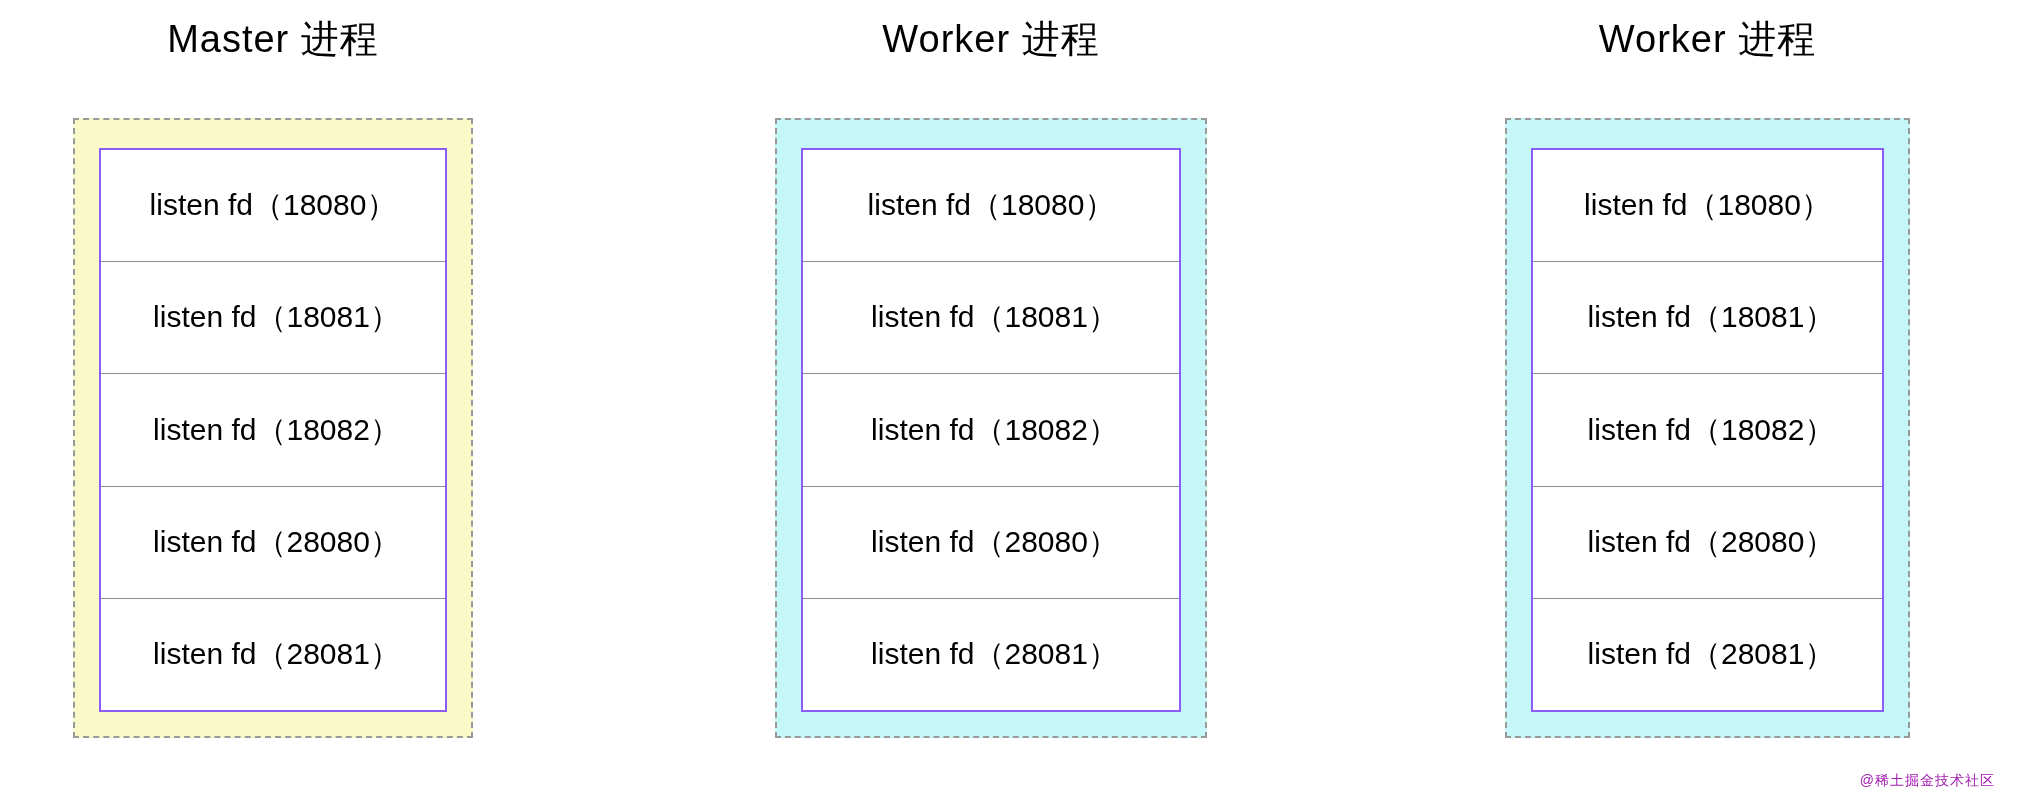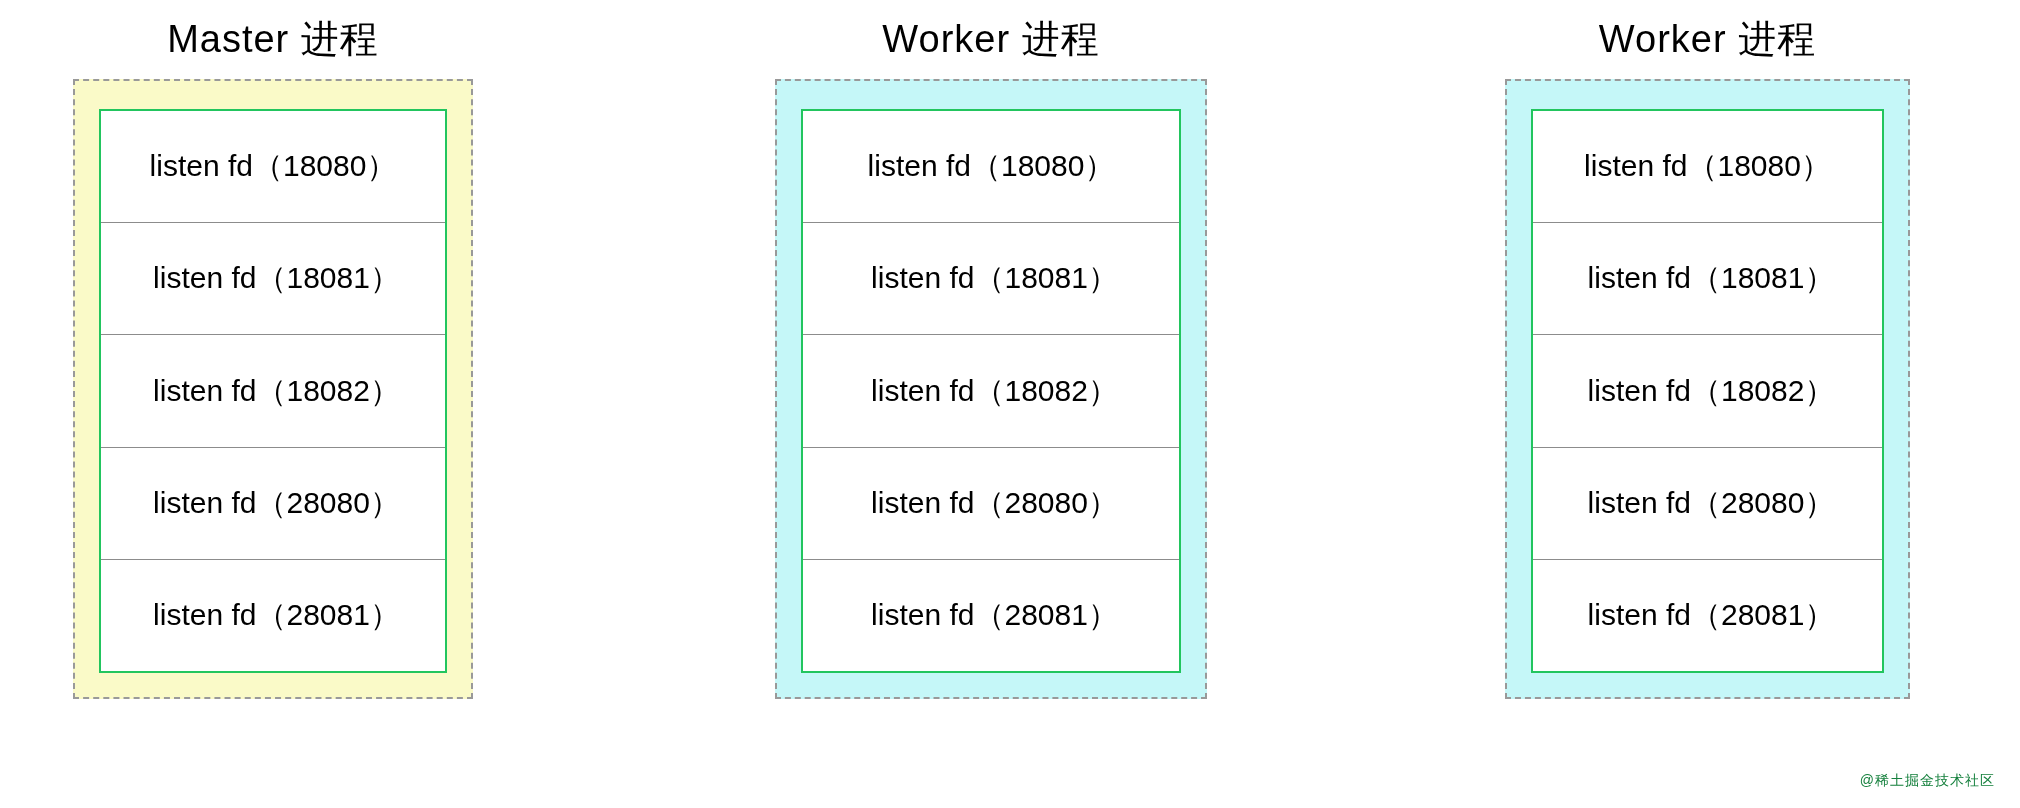--- a/index.html
+++ b/index.html
@@ -19,40 +19,40 @@
   .proc-col {
     position: absolute;
     top: 0;
   }
   .col-0 { left: 73px;   width: 400px; }
   .col-1 { left: 775px;  width: 432px; }
   .col-2 { left: 1505px; width: 405px; }
 
   .proc-title {
     margin: 0;
-    height: 79px;
+    height: 118px;
     padding-top: 14px;
     box-sizing: border-box;
     font-size: 38px;
     font-weight: 500;
     text-align: center;
     color: #000000;
     letter-spacing: 1px;
   }
   .proc-box {
     box-sizing: border-box;
     height: 620px;
     border: 2px dashed #999999;
     padding: 28px 24px 24px 24px;
   }
   .fd-list {
     box-sizing: border-box;
     height: 100%;
     background: #ffffff;
-    border: 2px solid #22c55e;
+    border: 2px solid #8b5cf6;
     display: flex;
     flex-direction: column;
   }
   .fd-row {
     flex: 1;
     display: flex;
     align-items: center;
     justify-content: center;
     font-size: 30px;
     color: #000000;
@@ -60,21 +60,21 @@
   }
   .fd-row + .fd-row {
     border-top: 1.5px solid #8c8c8c;
     padding-left: 7px;
   }
   .watermark {
     position: absolute;
     right: 25px;
     bottom: 18px;
     font-size: 14px;
-    color: #15803d;
+    color: #a21caf;
     letter-spacing: 1px;
   }
 </style>
 </head>
 <body>
 
 <div class="canvas">
 
   <section class="proc-col col-0">
     <h2 class="proc-title">Master 进程</h2>

